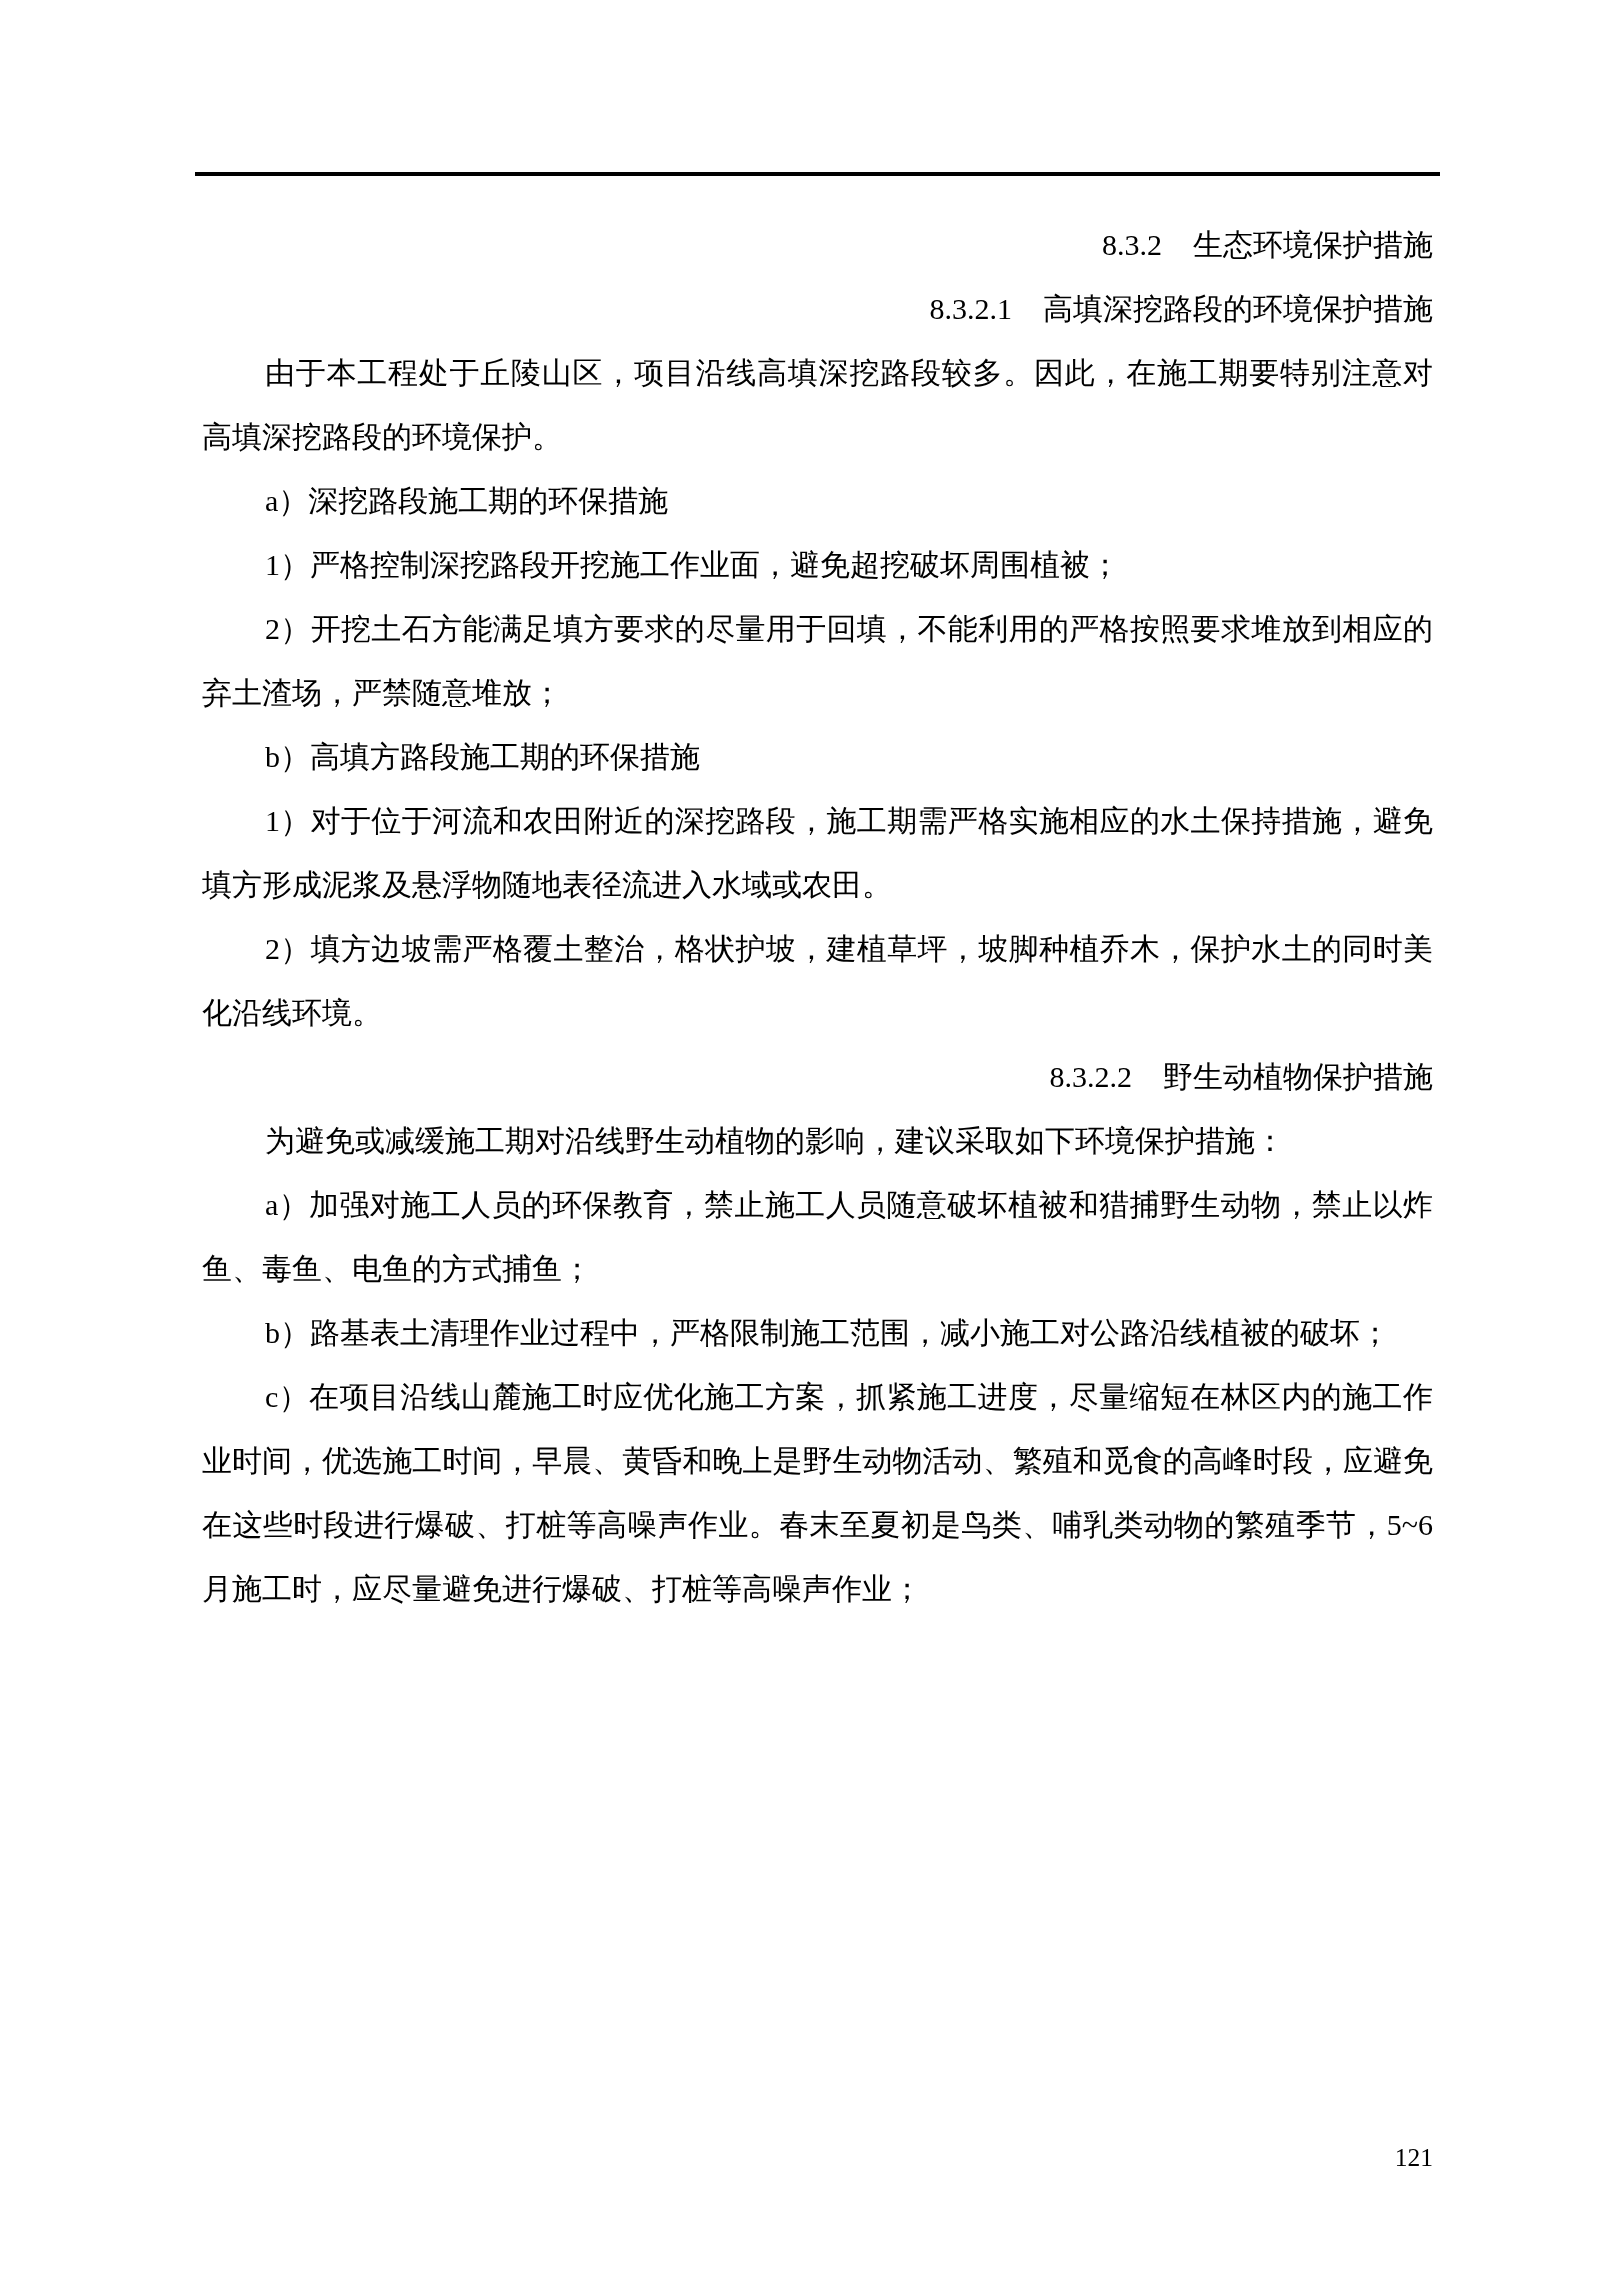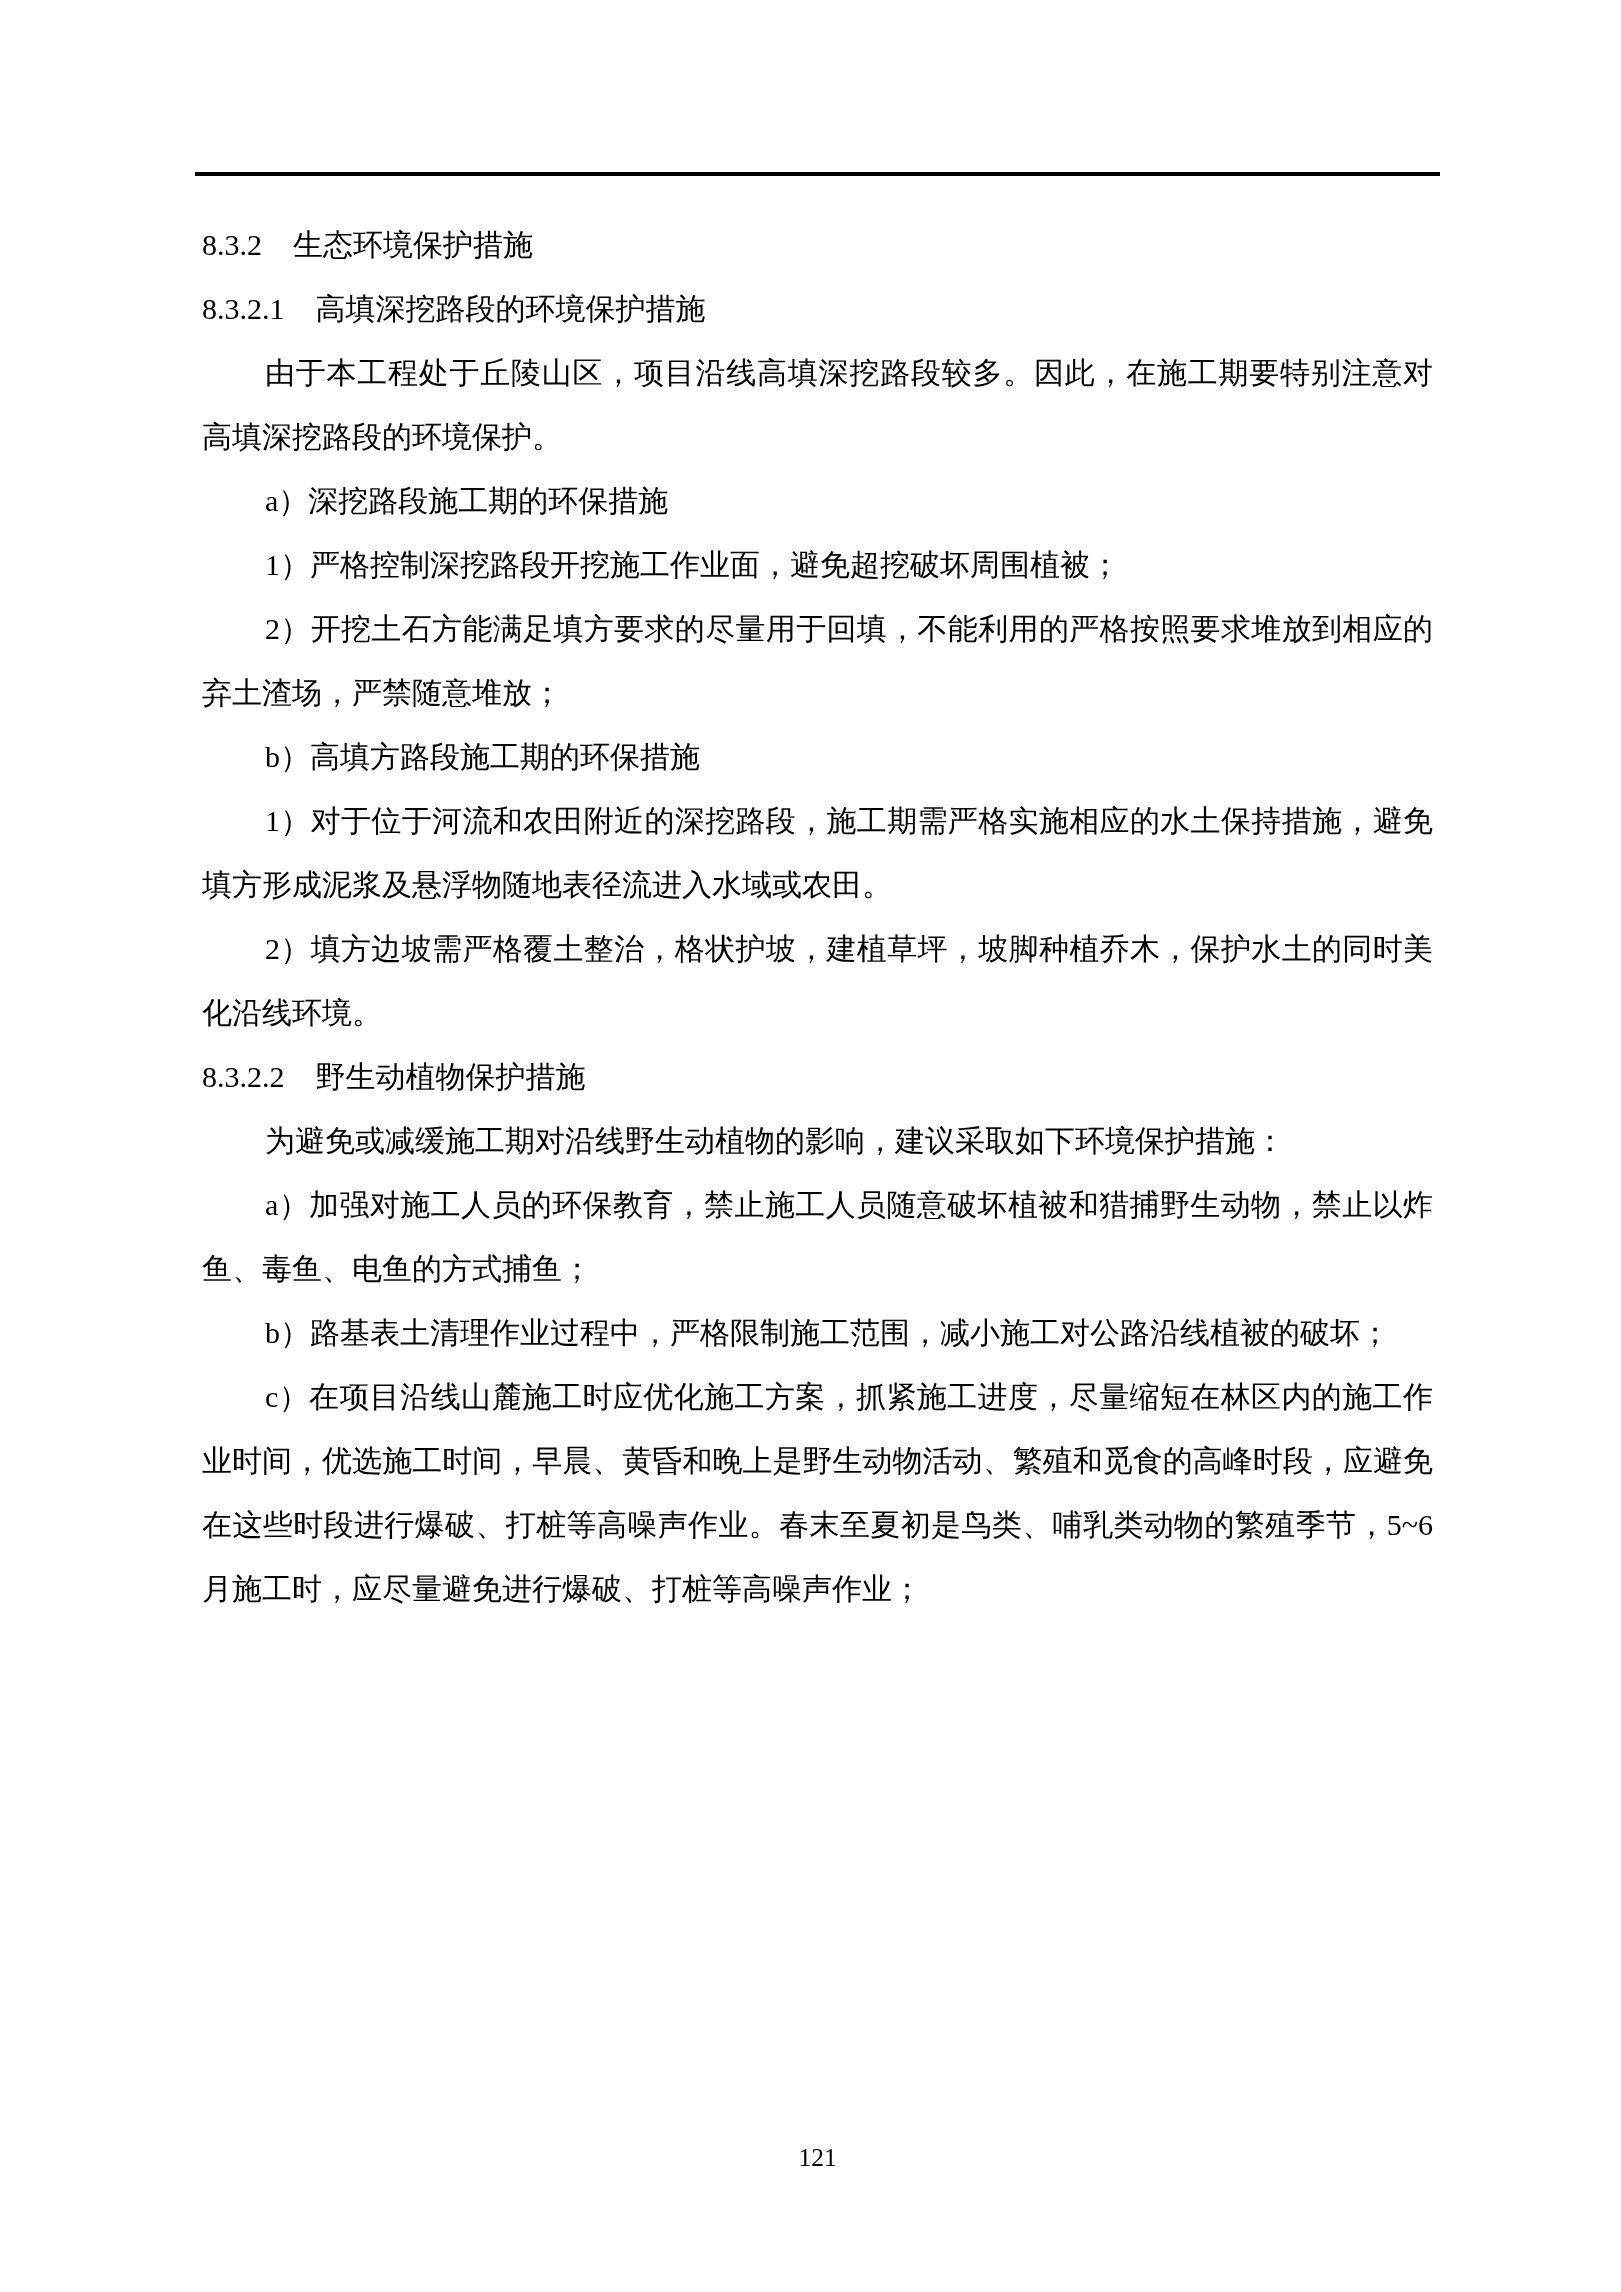--- a/index.html
+++ b/index.html
@@ -44,29 +44,29 @@
   .doc-body .para {
     margin: 0;
     text-indent: 63px;
     font-family: Liberation Serif, serif;
   }
   .doc-body .heading {
     margin: 0;
     text-indent: 0;
     font-size: 30px;
     font-weight: normal;
-    text-align: left;
+    text-align: right;
   }
   .heading .h-num { margin-right: 31px; }
   .page-number {
     position: absolute;
     top: 2143px;
     left: 202px;
     width: 1231px;
-    text-align: center;
+    text-align: right;
     font-size: 25.5px;
     line-height: 29px;
   }
 </style>
 </head>
 <body>
 
 <div class="page">
 
 

